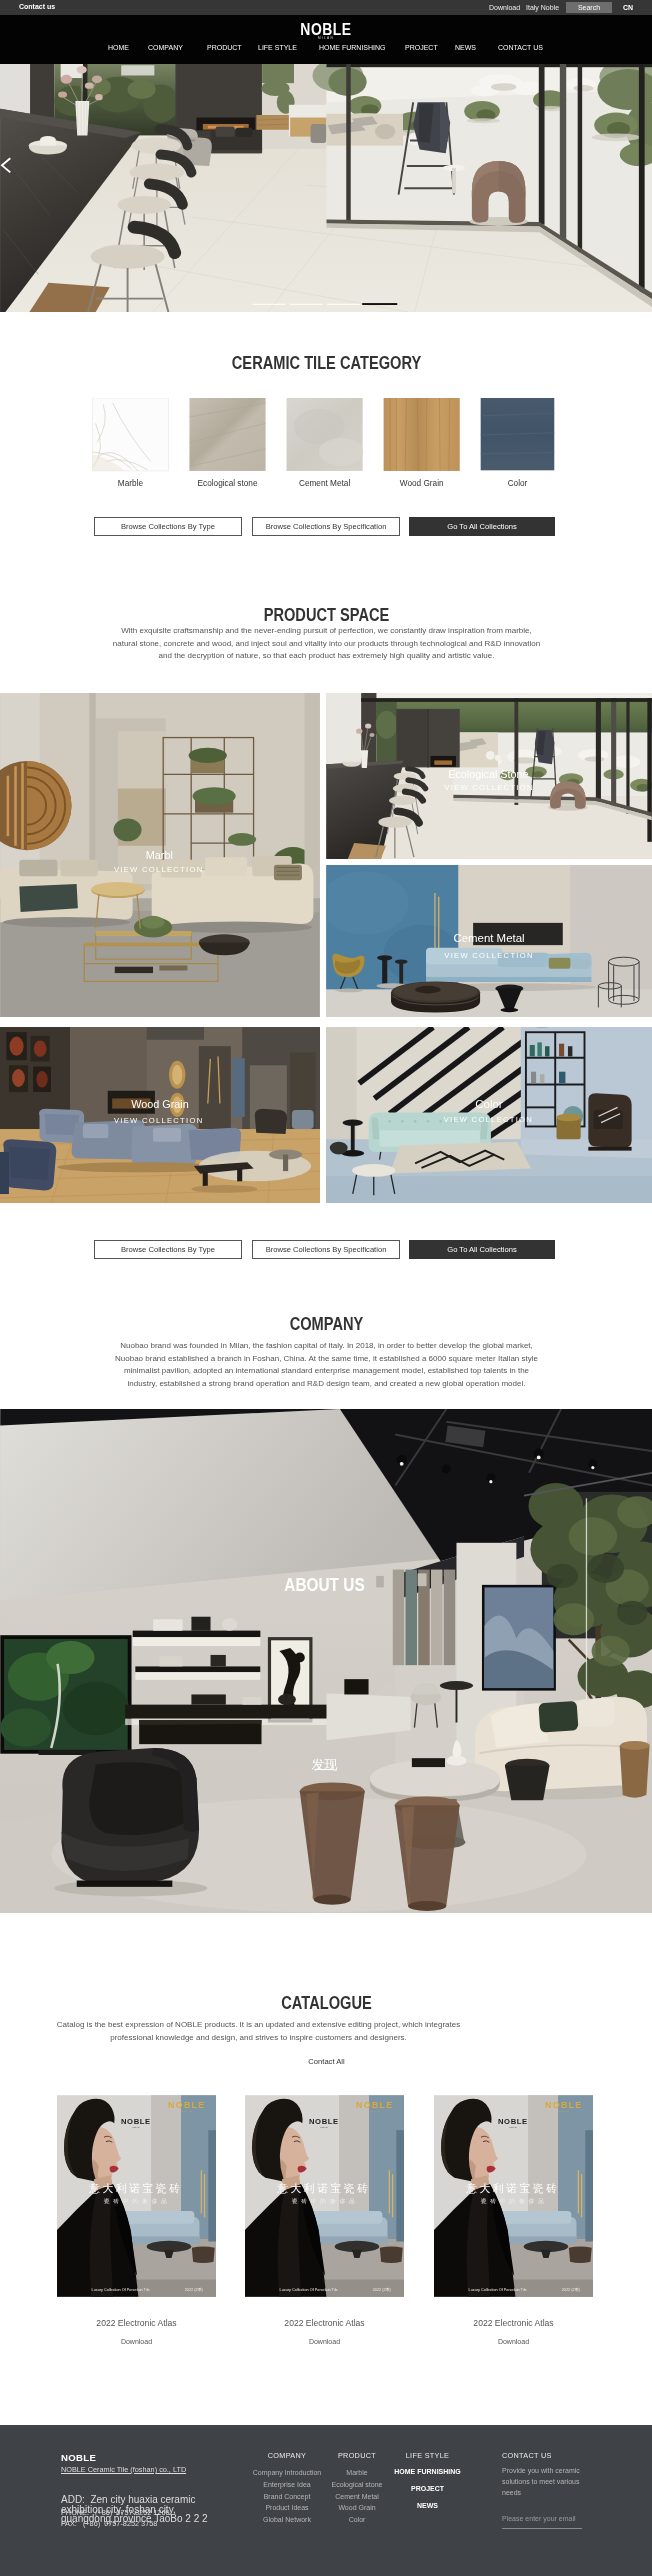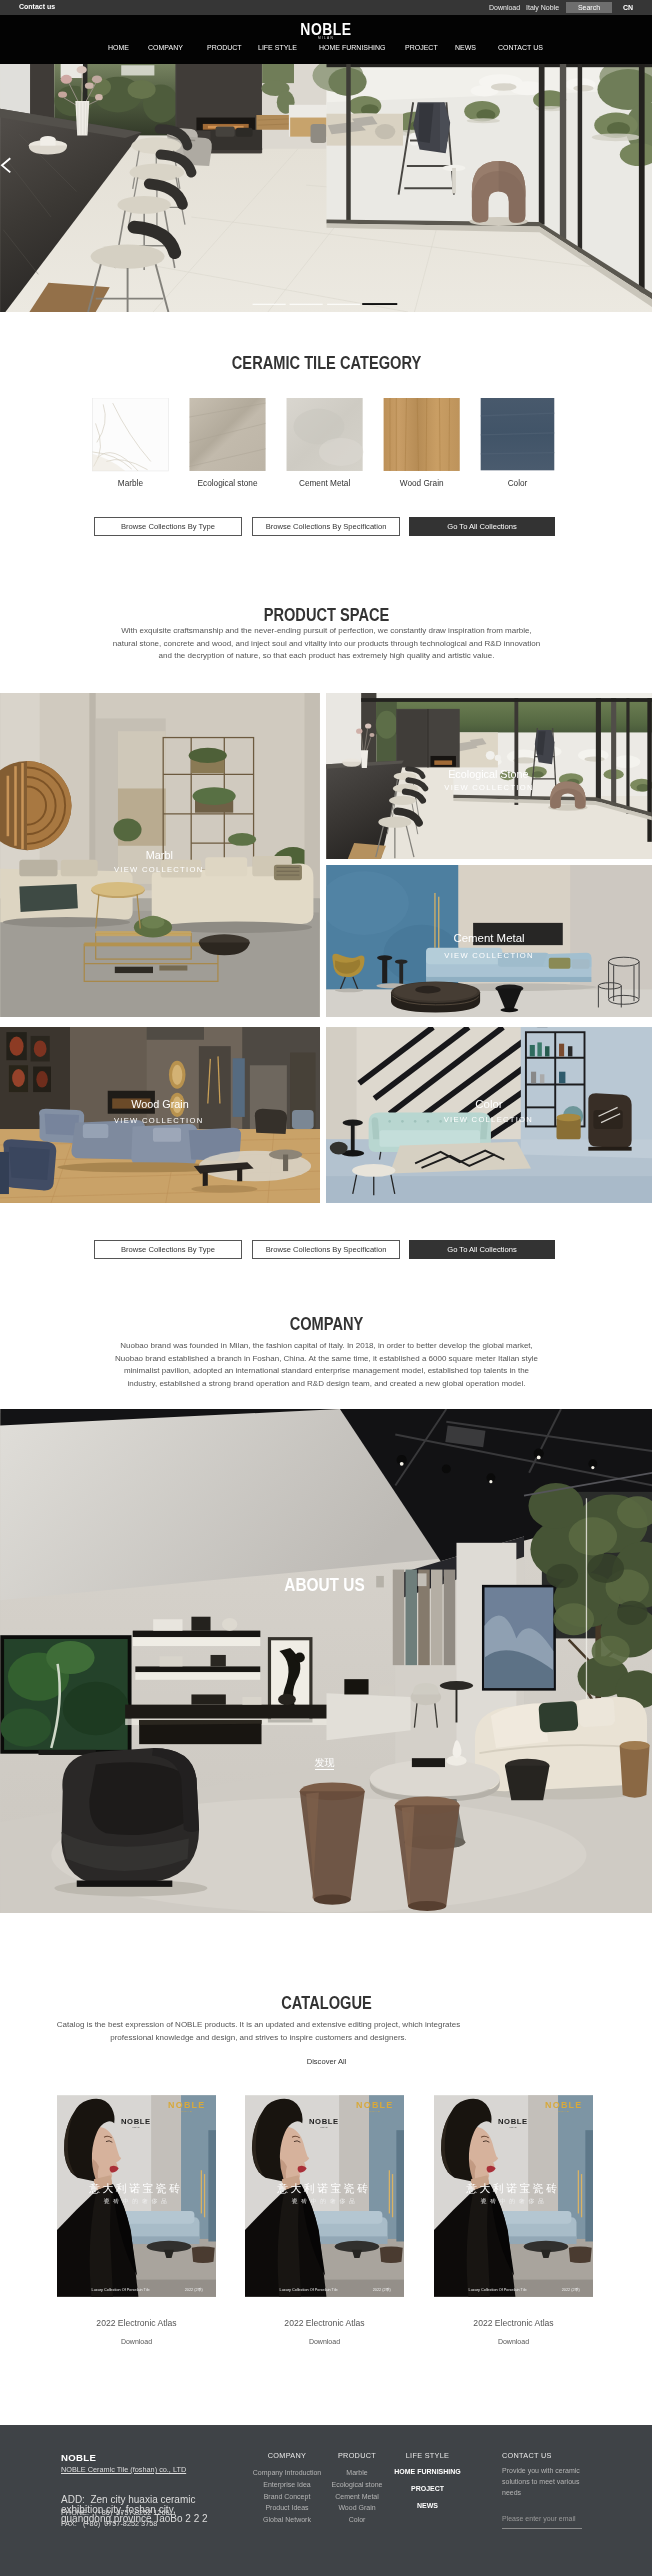--- a/index.html
+++ b/index.html
@@ -1179,29 +1179,29 @@
     <g>
       <ellipse cx="827" cy="560" rx="35" ry="11" fill="#2e2b27"></ellipse>
       <path d="M792 560 L862 560 L852 614 L802 614 Z" fill="#262420"></path>
     </g>
   </svg>
   </div>
 
   <div class="abs ctr" style="left:0;top:1574px;width:649px;color:#fff;font-size:19px;font-weight:bold;transform:scaleX(0.81);">ABOUT US</div>
 
 
-  <div class="abs ctr" style="left:0;top:1756px;width:649px;color:#fff;font-size:10px;">发现</div>
+  <div class="abs ctr" style="left:0;top:1756px;width:649px;color:#fff;font-size:13px;">发现</div>
 
   <div class="abs" style="left:315px;top:1769px;width:18.5px;height:1.3px;background:#fff;"></div>
 
   <div class="abs ctr" style="left:0;top:1992px;width:653px;font-size:19px;font-weight:bold;color:#333;transform:scaleX(0.77);">CATALOGUE</div>
 
   <div class="abs ctr" style="left:0;top:2019px;width:517px;font-size:8px;line-height:12.7px;color:#555;">Catalog is the best expression of NOBLE products. It is an updated and extensive editing project, which integrates<br>professional knowledge and design, and strives to inspire customers and designers.</div>
 
-  <div class="abs ctr" style="left:0;top:2057px;width:653px;font-size:7.6px;color:#333;">Discover All</div>
+  <div class="abs ctr" style="left:0;top:2057px;width:653px;font-size:7.6px;color:#333;">Contact All</div>
 
   <div class="abs" style="left:0;top:2095px;width:653px;height:202px;" id="covers">
 
     <div class="abs" style="left:57px;top:0;width:159px;height:202px;">
     <svg width="159" height="202" viewBox="0 0 250 317">
       <rect x="0" y="0" width="250" height="317" fill="#d8d6d3"></rect>
       <rect x="148" y="0" width="47" height="240" fill="#c3bfba"></rect>
       <rect x="195" y="0" width="55" height="240" fill="#7d95a4"></rect>
       <rect x="0" y="226" width="250" height="91" fill="#a9a49d"></rect>
       <rect x="0" y="290" width="250" height="27" fill="#948f89"></rect>

